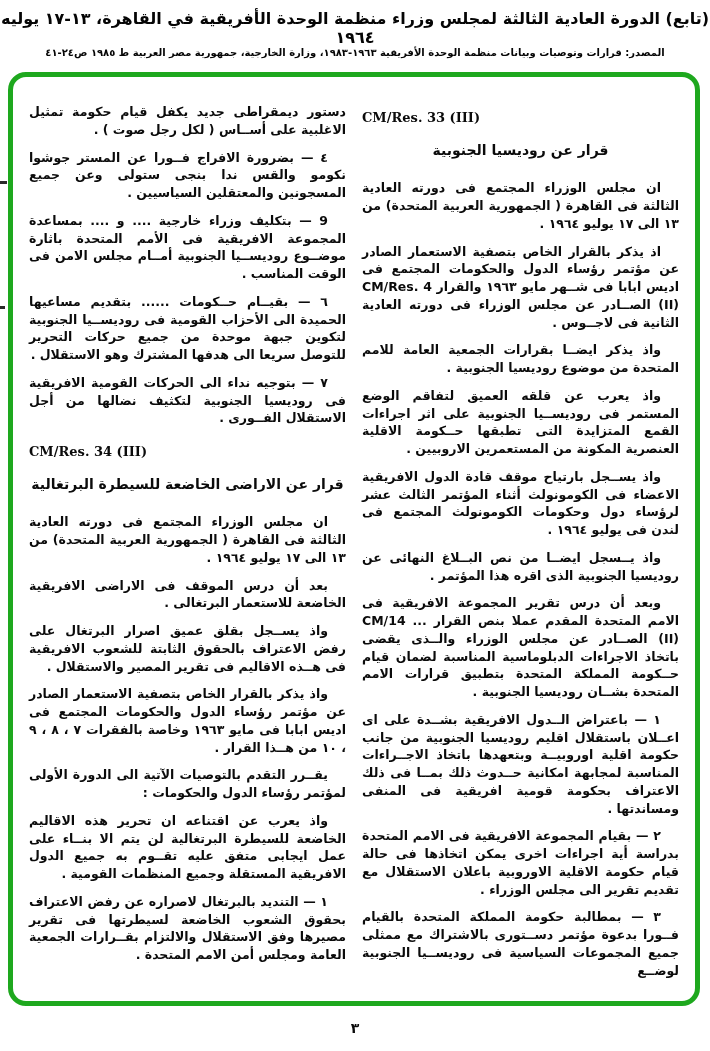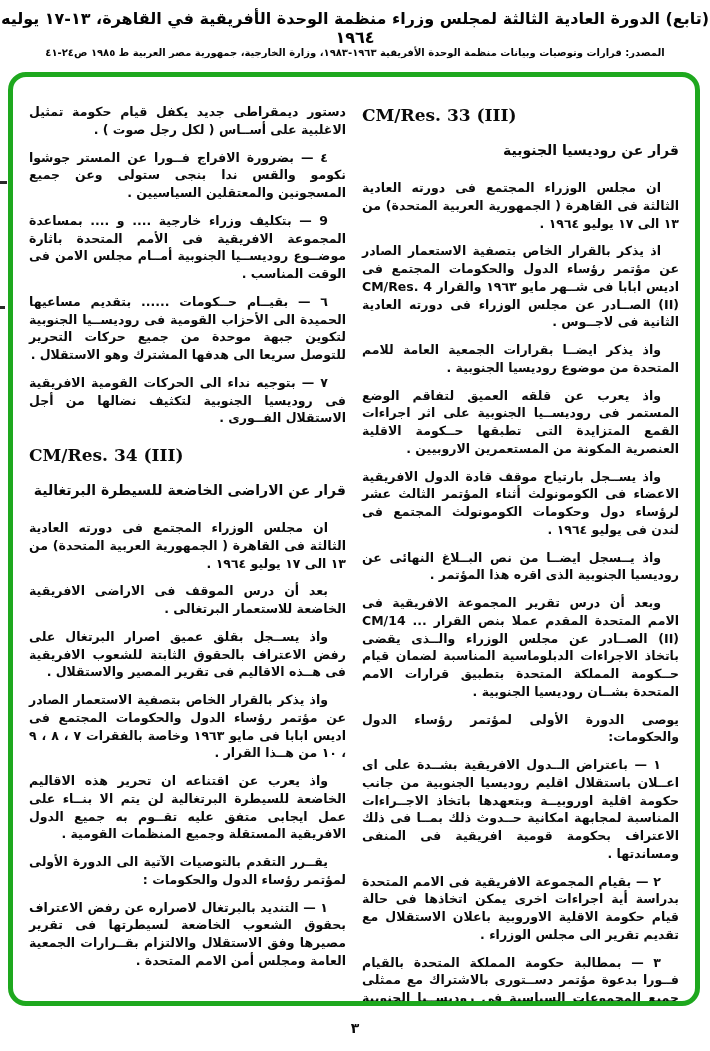--- a/index.html
+++ b/index.html
@@ -56,27 +56,27 @@
   }
   .col p {
     margin: 4px 0 10px 0;
     text-indent: 18px;
   }
   .col p.no-indent { text-indent: 0; }
   .res-id {
     direction: ltr;
     text-align: left;
     font-family: "DejaVu Serif", serif;
-    font-size: 17px;
+    font-size: 13px;
     font-weight: bold;
-    margin: 4px 0 14px 0;
+    margin: 10px 0 14px 0;
   }
   .res-id.spaced-top { margin-top: 16px; }
   .col-title {
-    text-align: right;
+    text-align: center;
     font-size: 14px;
     font-weight: bold;
     margin: 14px 0 18px 0;
     text-indent: 0;
   }
   .page-number {
     position: absolute;
     left: 0; right: 0;
     top: 1020px;
     text-align: center;
@@ -107,39 +107,38 @@
     <section class="col">
       <div class="res-id">CM/Res. 33 (III)</div>
       <div class="col-title">قرار عن روديسيا الجنوبية</div>
       <p>ان مجلس الوزراء المجتمع فى دورته العادية الثالثة فى القاهرة ( الجمهورية العربية المتحدة) من ١٣ الى ١٧ يوليو ١٩٦٤ .</p>
       <p>اذ يذكر بالقرار الخاص بتصفية الاستعمار الصادر عن مؤتمر رؤساء الدول والحكومات المجتمع فى اديس ابابا فى شــهر مايو ١٩٦٣ والقرار CM/Res. 4 (II) الصــادر عن مجلس الوزراء فى دورته العادية الثانية فى لاجــوس .</p>
       <p>واذ يذكر ايضــا بقرارات الجمعية العامة للامم المتحدة من موضوع روديسيا الجنوبية .</p>
       <p>واذ يعرب عن قلقه العميق لتفاقم الوضع المستمر فى روديســيا الجنوبية على اثر اجراءات القمع المتزايدة التى تطبقها حــكومة الاقلية العنصرية المكونة من المستعمرين الاروبيين .</p>
       <p>واذ يســجل بارتياح موقف قادة الدول الافريقية الاعضاء فى الكومونولث أثناء المؤتمر الثالث عشر لرؤساء دول وحكومات الكومونولث المجتمع فى لندن فى يوليو ١٩٦٤ .</p>
       <p>واذ يــسجل ايضــا من نص البــلاغ النهائى عن روديسيا الجنوبية الذى اقره هذا المؤتمر .</p>
       <p>وبعد أن درس تقرير المجموعة الافريقية فى الامم المتحدة المقدم عملا بنص القرار ... CM/14 (II) الصــادر عن مجلس الوزراء والــذى يقضى باتخاذ الاجراءات الدبلوماسية المناسبة لضمان قيام حــكومة المملكة المتحدة بتطبيق قرارات الامم المتحدة بشــان روديسيا الجنوبية .</p>
-      <p class="no-indent">يوصى الدورة الأولى لمؤتمر رؤساء الدول والحكومات:</p>
       <p>١ — باعتراض الــدول الافريقية بشــدة على اى اعــلان باستقلال اقليم روديسيا الجنوبية من جانب حكومة اقلية اوروبيــة وبتعهدها باتخاذ الاجــراءات المناسبة لمجابهة امكانية حــدوث ذلك بمــا فى ذلك الاعتراف بحكومة قومية افريقية فى المنفى ومساندتها .</p>
       <p>٢ — بقيام المجموعة الافريقية فى الامم المتحدة بدراسة أية اجراءات اخرى يمكن اتخاذها فى حالة قيام حكومة الاقلية الاوروبية باعلان الاستقلال مع تقديم تقرير الى مجلس الوزراء .</p>
       <p>٣ — بمطالبة حكومة المملكة المتحدة بالقيام فــورا بدعوة مؤتمر دســتورى بالاشتراك مع ممثلى جميع المجموعات السياسية فى روديســيا الجنوبية لوضــع</p>
     </section>
 
     <section class="col">
       <p class="no-indent">دستور ديمقراطى جديد يكفل قيام حكومة تمثيل الاغلبية على أســاس ( لكل رجل صوت ) .</p>
       <p>٤ — بضرورة الافراج فــورا عن المستر جوشوا نكومو والقس ندا بنجى ستولى وعن جميع المسجونين والمعتقلين السياسيين .</p>
       <p>9 — بتكليف وزراء خارجية .... و .... بمساعدة المجموعة الافريقية فى الأمم المتحدة باثارة موضــوع روديســيا الجنوبية أمــام مجلس الامن فى الوقت المناسب .</p>
       <p>٦ — بقيــام حــكومات ...... بتقديم مساعيها الحميدة الى الأحزاب القومية فى روديســيا الجنوبية لتكوين جبهة موحدة من جميع حركات التحرير للتوصل سريعا الى هدفها المشترك وهو الاستقلال .</p>
       <p>٧ — بتوجيه نداء الى الحركات القومية الافريقية فى روديسيا الجنوبية لتكثيف نضالها من أجل الاستقلال الفــورى .</p>
       <div class="res-id spaced-top">CM/Res. 34 (III)</div>
       <div class="col-title">قرار عن الاراضى الخاضعة للسيطرة البرتغالية</div>
       <p>ان مجلس الوزراء المجتمع فى دورته العادية الثالثة فى القاهرة ( الجمهورية العربية المتحدة) من ١٣ الى ١٧ يوليو ١٩٦٤ .</p>
       <p>بعد أن درس الموقف فى الاراضى الافريقية الخاضعة للاستعمار البرتغالى .</p>
       <p>واذ يســجل بقلق عميق اصرار البرتغال على رفض الاعتراف بالحقوق الثابتة للشعوب الافريقية فى هــذه الاقاليم فى تقرير المصير والاستقلال .</p>
       <p>واذ يذكر بالقرار الخاص بتصفية الاستعمار الصادر عن مؤتمر رؤساء الدول والحكومات المجتمع فى اديس ابابا فى مايو ١٩٦٣ وخاصة بالفقرات ٧ ، ٨ ، ٩ ، ١٠ من هــذا القرار .</p>
+      <p>يقــرر التقدم بالتوصيات الآتية الى الدورة الأولى لمؤتمر رؤساء الدول والحكومات :</p>
       <p>واذ يعرب عن اقتناعه ان تحرير هذه الاقاليم الخاضعة للسيطرة البرتغالية لن يتم الا بنــاء على عمل ايجابى متفق عليه تقــوم به جميع الدول الافريقية المستقلة وجميع المنظمات القومية .</p>
-      <p>يقــرر التقدم بالتوصيات الآتية الى الدورة الأولى لمؤتمر رؤساء الدول والحكومات :</p>
       <p>١ — التنديد بالبرتغال لاصراره عن رفض الاعتراف بحقوق الشعوب الخاضعة لسيطرتها فى تقرير مصيرها وفق الاستقلال والالتزام بقــرارات الجمعية العامة ومجلس أمن الامم المتحدة .</p>
     </section>
 
   </div>
 </main>
 
 <footer class="page-number">٣</footer>
 
 </body></html>

